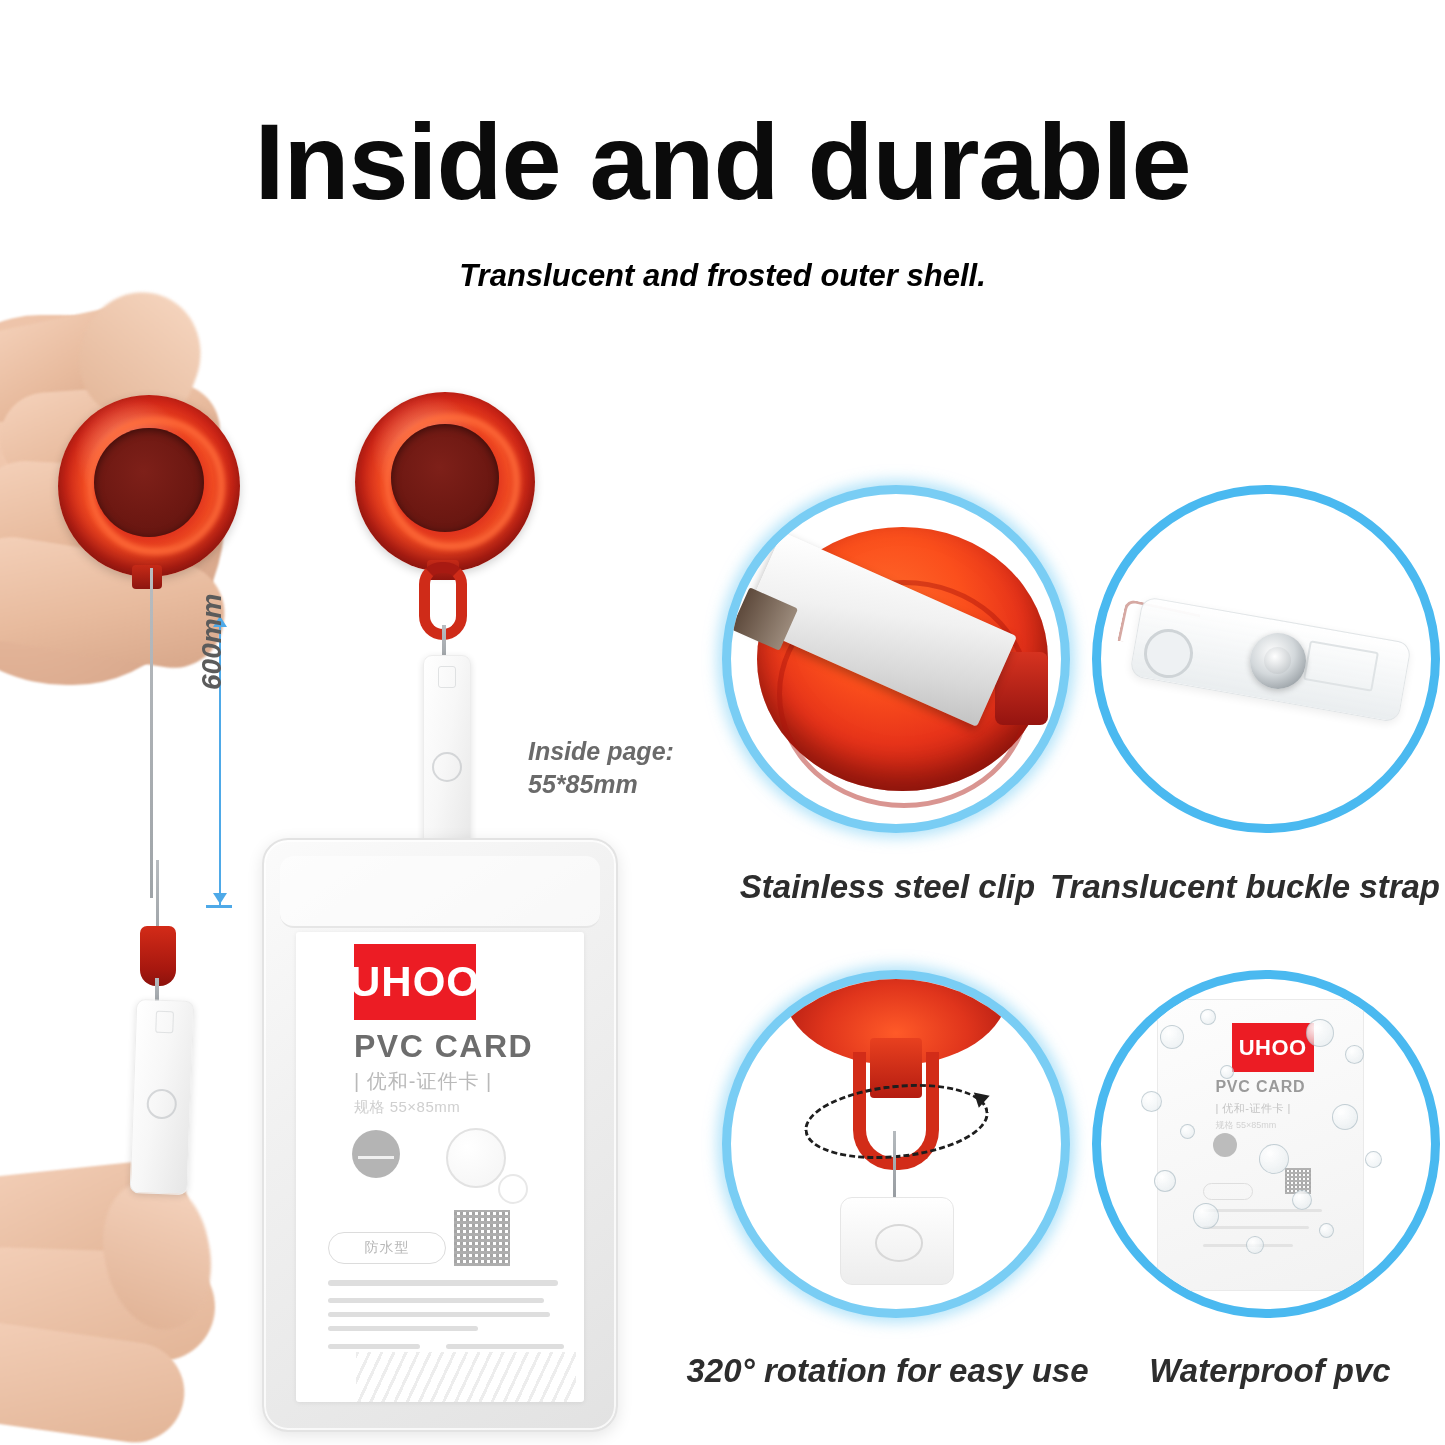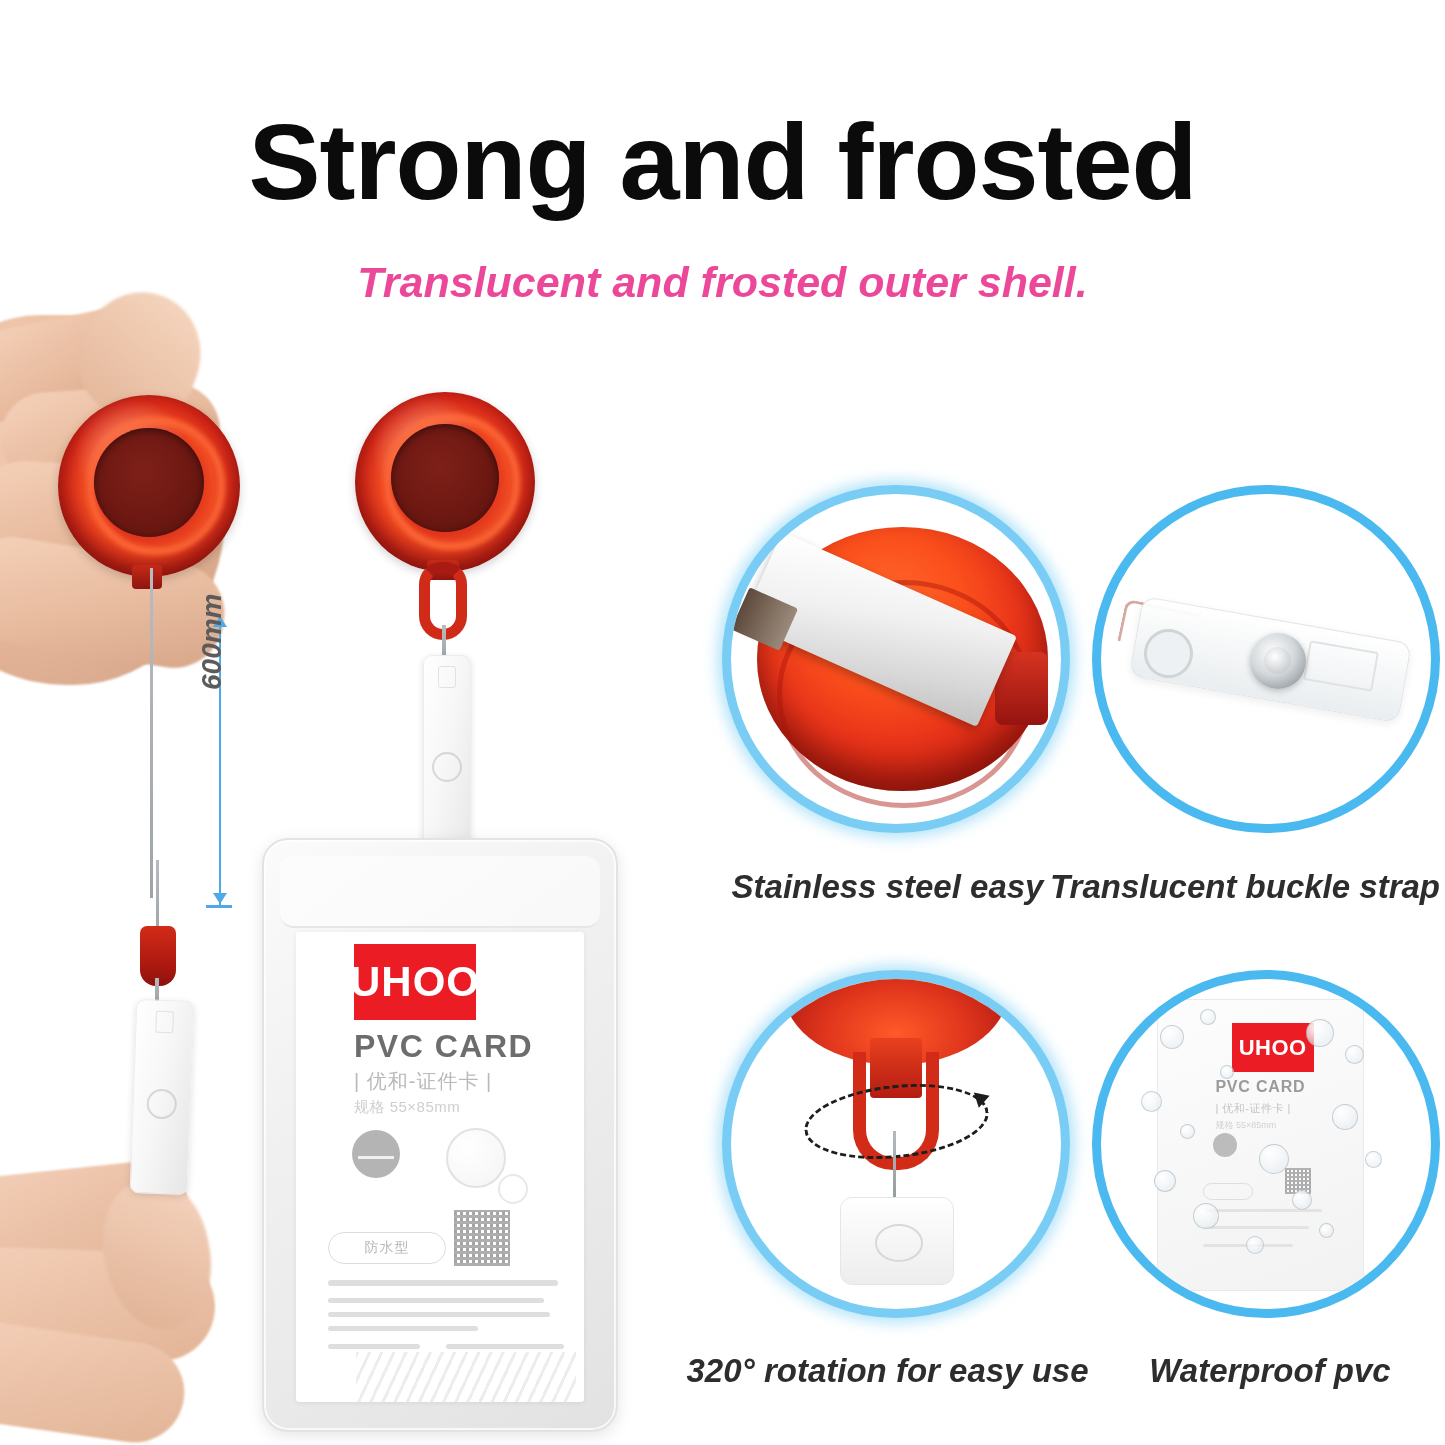--- a/index.html
+++ b/index.html
@@ -12,21 +12,21 @@
 
   
   .title{
     position:absolute;left:0;top:108px;width:1445px;text-align:center;
     font-size:108px;font-weight:bold;color:#0b0b0b;letter-spacing:-1px;
     font-family:"Liberation Sans","DejaVu Sans",sans-serif;
     line-height:1.0;
   }
   .subtitle{
     position:absolute;left:0;top:258px;width:1445px;text-align:center;
-    font-size:43px;font-style:italic;font-weight:600;color:#ec4899;
+    font-size:31px;font-style:italic;font-weight:600;color:#000000;
     font-family:"Liberation Sans","DejaVu Sans",sans-serif;
   }
 
   
   .photo-left{position:absolute;left:0;top:300px;width:690px;height:1145px;}
 
   
   .hand-top{
     position:absolute;left:-45px;top:0px;width:330px;height:400px;
   }
@@ -394,21 +394,21 @@
     position:absolute;border-radius:50%;
     background:radial-gradient(circle at 35% 30%,rgba(255,255,255,.95),rgba(210,222,228,.45));
     border:1px solid rgba(150,170,180,.5);
   }
 </style>
 </head>
 <body>
 
 <div class="stage">
 
-  <div class="title">Strong and frosted</div>
+  <div class="title">Inside and durable</div>
   <div class="subtitle">Translucent and frosted outer shell.</div>
 
   <div class="photo-left">
 
     <div class="hand-top">
       <div class="palm"></div>
       <div class="finger f1"></div>
       <div class="finger f2"></div>
       <div class="finger f3"></div>
       <div class="finger f4"></div>
@@ -454,20 +454,22 @@
       <div class="hole"></div>
     </div>
   </div>
 
   <div class="dim-top-arrow"></div>
   <div class="dim-line"></div>
   <div class="dim-bot-arrow"></div>
   <div class="dim-cap"></div>
   <div class="dim-label">600mm</div>
 
+  <div class="inside-note">Inside page:
+55*85mm</div>
 
   <div class="holder">
     <div class="holder-lip"></div>
 
     <div class="inner-card">
       <div class="logo-box">
         <span class="logo-text">UHOO</span>
       </div>
       <div class="pvc-text">PVC CARD</div>
       <div class="cn-text">| 优和-证件卡 |</div>
@@ -494,21 +496,21 @@
   </div>
 
   <div class="feature">
     <div class="circle soft" style="left:722px;top:485px;width:330px;height:330px;">
       <div class="c1-reel"></div>
       <div class="c1-reel-ring"></div>
       <div class="c1-side"></div>
       <div class="c1-clip"></div>
       <div class="c1-clip-tip"></div>
     </div>
-    <div class="cap" style="left:700px;top:868px;width:375px;">Stainless steel easy</div>
+    <div class="cap" style="left:700px;top:868px;width:375px;">Stainless steel clip</div>
   </div>
 
   <div class="feature">
     <div class="circle" style="left:1092px;top:485px;width:330px;height:330px;">
       <div class="c2-wire"></div>
       <div class="c2-strap"></div>
       <div class="c2-eye"></div>
       <div class="c2-slot"></div>
       <div class="c2-snap"></div>
     </div>

